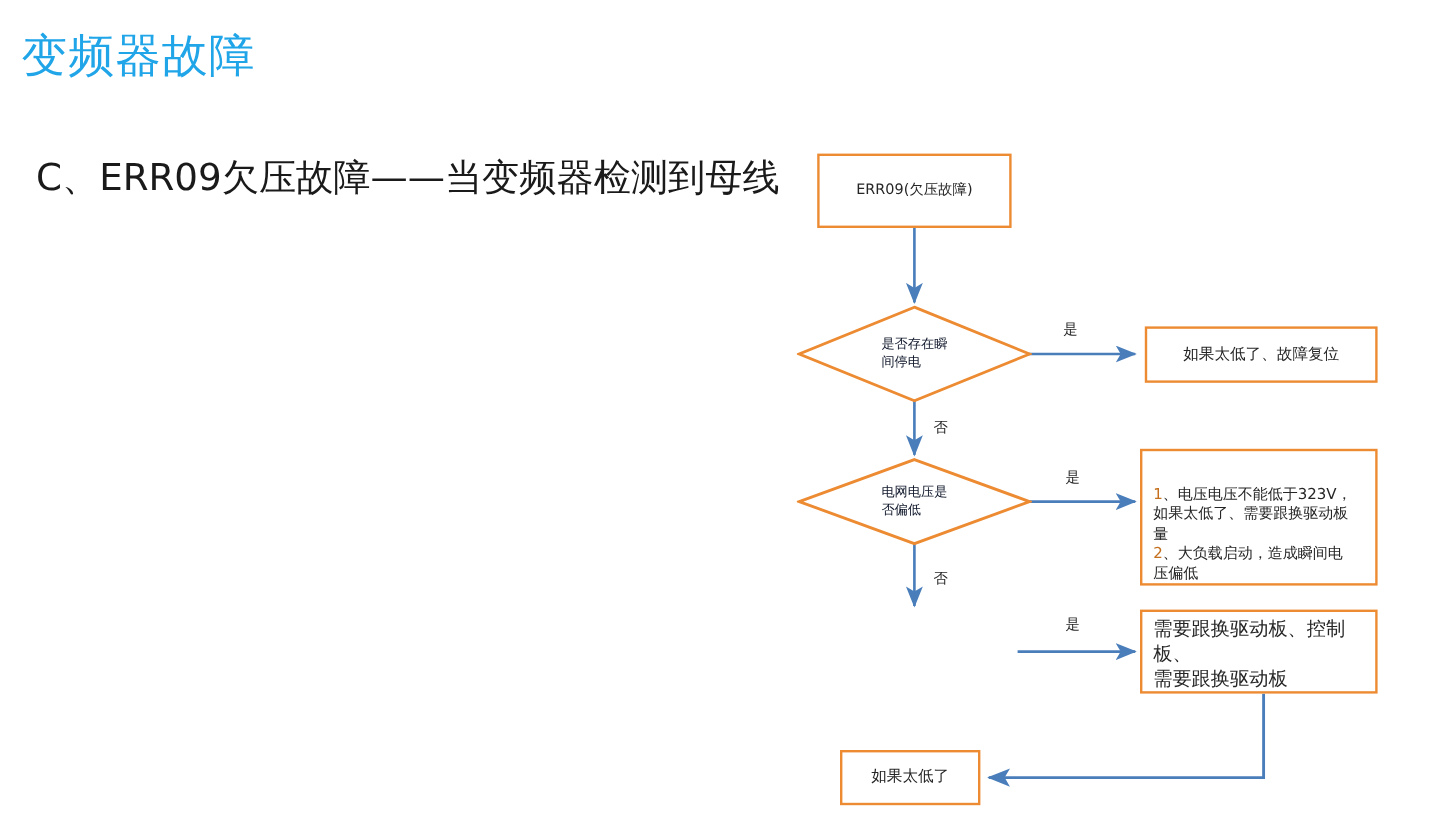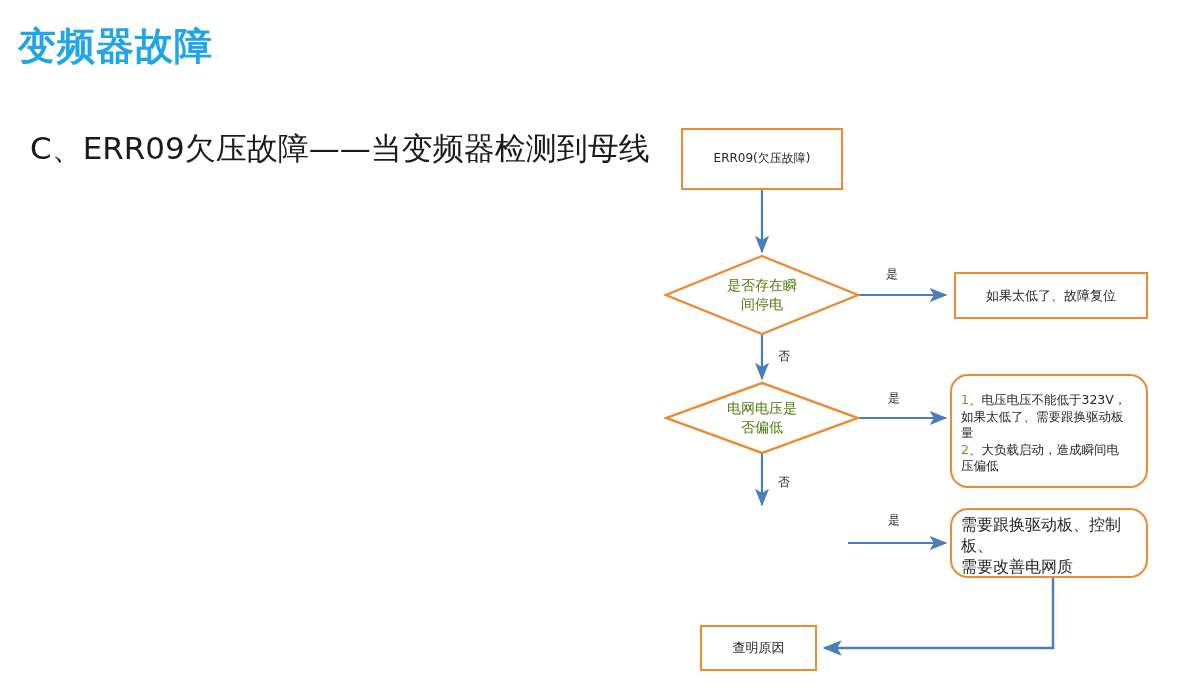--- a/index.html
+++ b/index.html
@@ -18,21 +18,21 @@
     background: #ffffff;
     overflow: hidden;
   }
 
   
   #page-title {
     position: absolute;
     left: 18px;
     top: 26px;
     font-size: 38px;
-    font-weight: bold;
+    font-weight: normal;
     letter-spacing: 1px;
     color: #1fa5e8;
     white-space: nowrap;
     line-height: 1.1;
   }
   #body-text {
     position: absolute;
     left: 30px;
     top: 133px;
     width: 640px;
@@ -53,22 +53,21 @@
   .rect {
     border: 2px solid #f9a8d4;
     background: #ffffff;
     display: flex;
     align-items: center;
     justify-content: center;
     color: #262626;
   }
   .rect.align-left {
     justify-content: flex-start;
-    align-items: center;
-    border-radius: 18px;
+    align-items: flex-end;
   }
   .rect .inner {
     padding: 0 6px;
     line-height: 1.32;
   }
   .rect.align-left .inner {
     padding: 5px 6px 0 9px;
     text-align: left;
   }
 
@@ -84,24 +83,23 @@
   }
   .diamond .dlabel {
     position: absolute;
     left: 0;
     top: 0;
     width: 100%;
     height: 100%;
     display: flex;
     align-items: center;
     justify-content: center;
-    text-align: center;
     line-height: 1.35;
-    color: #4d7c0f;
-    font-size: 14px;
+    color: #0f172a;
+    font-size: 11px;
   }
 
   
   .edge-label {
     position: absolute;
     font-size: 12px;
     color: #262626;
     line-height: 1;
     white-space: nowrap;
   }
@@ -212,21 +210,21 @@
   </div>
 
   <div class="edge-label" style="left:778px; top:476px;">否</div>
 
 
   <div class="edge-label" style="left:888px; top:514px;">是</div>
 
   <div class="node rect align-left" style="left: 950px; top: 508px; width: 198px; height: 70px; font-size: 16px; border-color: rgb(237, 139, 51);">
     <span class="inner">
       <div>需要跟换驱动板、控制板、</div>
-      <div>需要改善电网质</div>
+      <div>需要跟换驱动板</div>
     </span>
   </div>
 
   <div class="node rect" style="left: 700px; top: 625px; width: 117px; height: 46px; font-size: 13px; border-color: rgb(237, 139, 51);">
-    <span class="inner">查明原因</span>
+    <span class="inner">如果太低了</span>
   </div>
 
 </div>
 
 </body></html>

